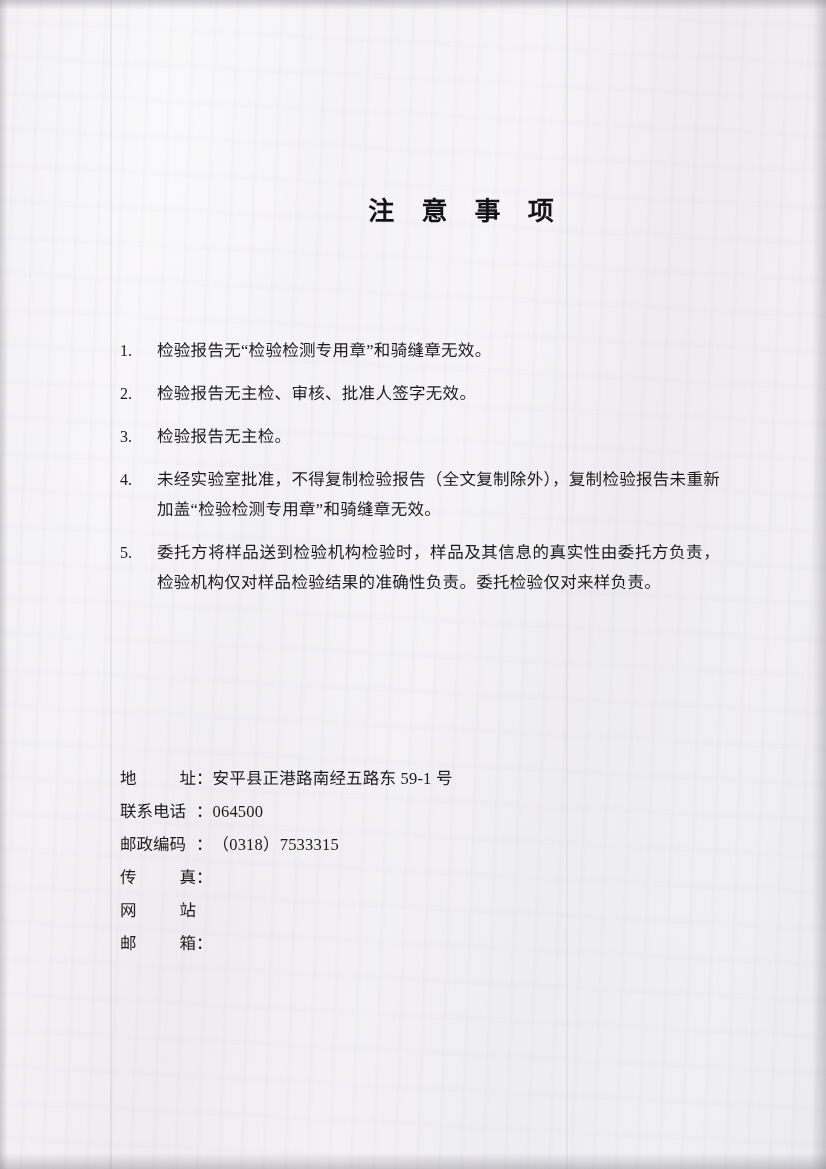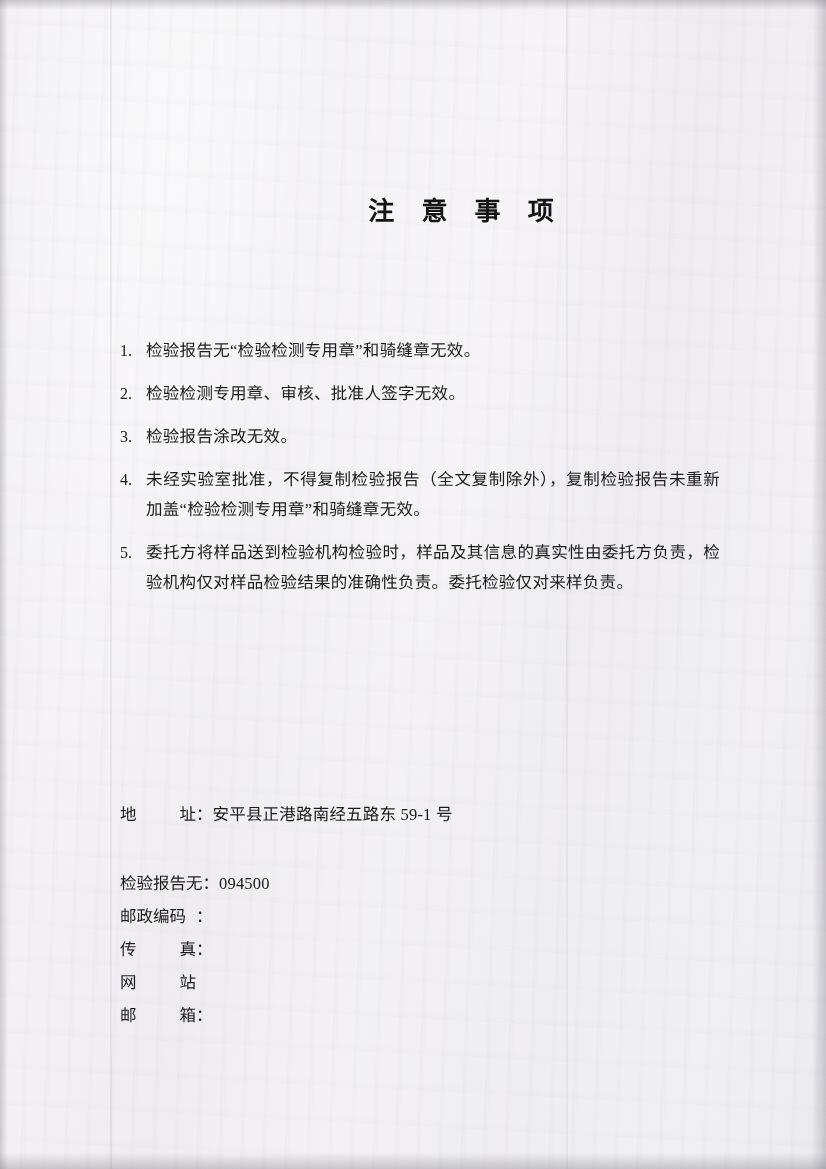--- a/index.html
+++ b/index.html
@@ -100,20 +100,21 @@
   .note-num {
     width: 26px;
     flex: 0 0 26px;
     font-size: 16px;
     font-family: "Liberation Serif", "DejaVu Serif", serif;
   }
   .note-text {
     flex: 1;
     text-align: justify;
     letter-spacing: 0.3px;
+    margin-left: 11px;
   }
 
   .contact {
     position: absolute;
     top: 762px;
     left: 120px;
     width: 560px;
     font-size: 16.5px;
     line-height: 33px;
   }
@@ -123,21 +124,21 @@
     white-space: nowrap;
   }
   .contact-label {
     flex: 0 0 76px;
     display: flex;
     justify-content: space-between;
     letter-spacing: 0;
   }
   .contact-label span { display: inline-block; }
   .contact-sep { flex: 0 0 14px; }
-  .contact-value { letter-spacing: 0.2px; margin-top: 36px; }
+  .contact-value { letter-spacing: 0.2px; }
   .latin { font-family: "Liberation Serif", "DejaVu Serif", serif; }
 </style>
 </head>
 <body>
 
 <div class="page">
   <div class="paper-noise"></div>
   <div class="crease c1"></div>
   <div class="crease c2"></div>
   <div class="edge-top"></div>
@@ -151,26 +152,26 @@
 
     <div class="notes">
 
       <div class="note-item">
         <div class="note-num">1.</div>
         <div class="note-text">检验报告无“检验检测专用章”和骑缝章无效。</div>
       </div>
 
       <div class="note-item">
         <div class="note-num">2.</div>
-        <div class="note-text">检验检测专用章、审核、批准人签字无效。</div>
+        <div class="note-text">检验报告无主检、审核、批准人签字无效。</div>
       </div>
 
       <div class="note-item">
         <div class="note-num">3.</div>
-        <div class="note-text">检验报告涂改无效。</div>
+        <div class="note-text">检验报告无主检。</div>
       </div>
 
       <div class="note-item">
         <div class="note-num">4.</div>
         <div class="note-text">未经实验室批准，不得复制检验报告（全文复制除外），复制检验报告未重新加盖“检验检测专用章”和骑缝章无效。</div>
       </div>
 
       <div class="note-item">
         <div class="note-num">5.</div>
         <div class="note-text">委托方将样品送到检验机构检验时，样品及其信息的真实性由委托方负责，检验机构仅对样品检验结果的准确性负责。委托检验仅对来样负责。</div>
@@ -184,33 +185,34 @@
         <div class="contact-label">
           <span>地</span>
           <span>址</span>
         </div>
         <div class="contact-sep">：</div>
         <div class="contact-value">安平县正港路南经五路东 59-1 号</div>
       </div>
 
       <div class="contact-row">
         <div class="contact-label">
-          <span>检验报告无</span>
+          <span>联系电话</span>
           <span></span>
         </div>
         <div class="contact-sep">：</div>
-        <div class="contact-value latin">094500</div>
+        <div class="contact-value latin">064500</div>
       </div>
 
       <div class="contact-row">
         <div class="contact-label">
           <span>邮政编码</span>
           <span></span>
         </div>
         <div class="contact-sep">：</div>
+        <div class="contact-value">（0318）7533315</div>
       </div>
 
       <div class="contact-row">
         <div class="contact-label">
           <span>传</span>
           <span>真</span>
         </div>
         <div class="contact-sep">：</div>
       </div>
 

